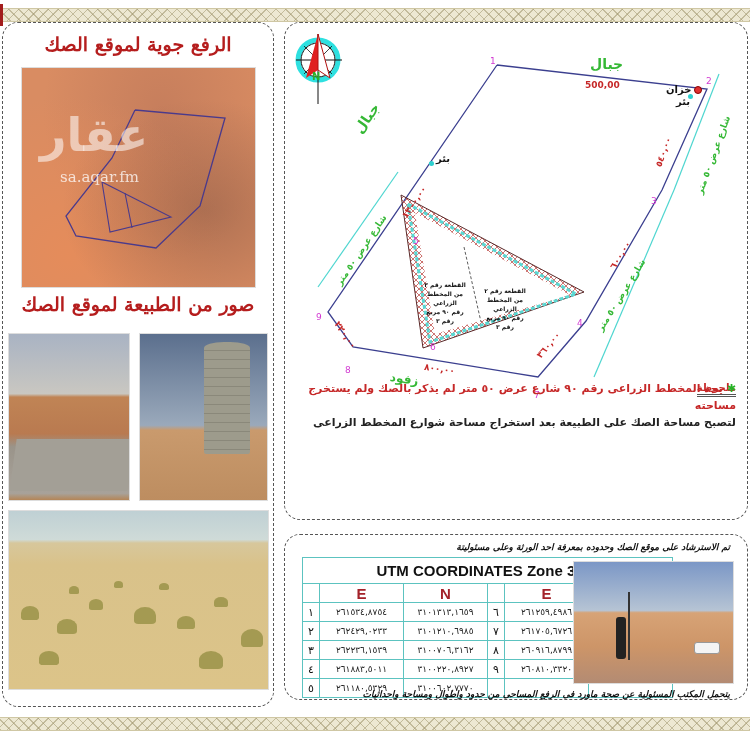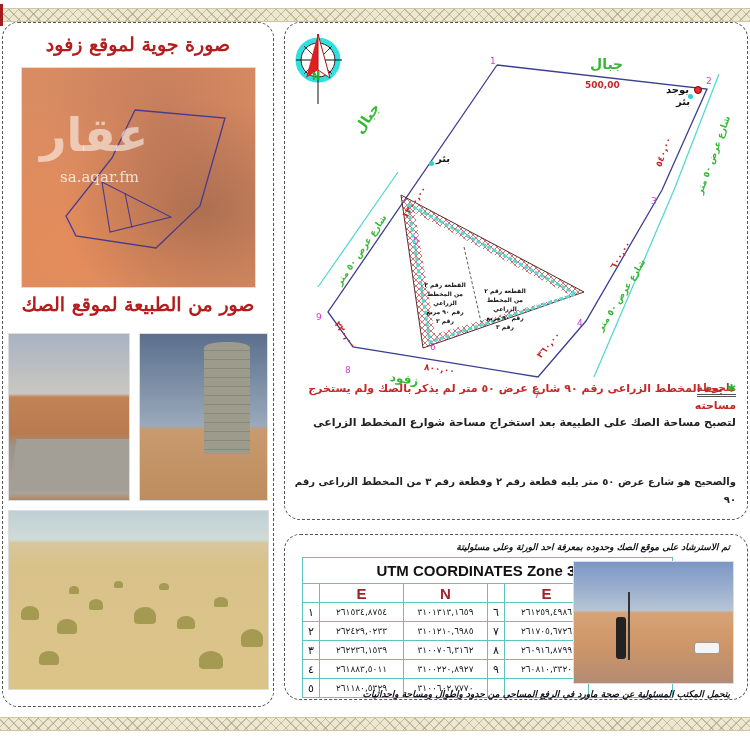--- a/index.html
+++ b/index.html
@@ -79,21 +79,21 @@
 </style>
 </head>
 <body>
 
 <div class="band top"></div>
 <div class="red-tick"></div>
 <div class="band bottom"></div>
 
 <div class="panel left" style="height:685px;"></div>
 
-<div class="title-ar" style="top:33px;">صورة جوية لموقع زفود</div>
+<div class="title-ar" style="top:33px;">الرفع جوية لموقع الصك</div>
 
 <div class="photo aerial">
   <svg width="235" height="221" style="position:absolute;left:0;top:0">
     <polyline points="113,42 203,50 178,138 134,180 54,168 44,148 90,90 113,42" fill="none" stroke="#4a3a8c" stroke-width="1.3"></polyline>
     <polyline points="80,114 149,149 88,164 80,114" fill="none" stroke="#4a3a8c" stroke-width="1.1"></polyline>
     <line x1="103" y1="125" x2="110" y2="160" stroke="#4a3a8c" stroke-width="1.1"></line>
   </svg>
   <div class="watermark-ar">عقار</div>
   <div class="watermark-en">sa.aqar.fm</div>
 </div>
@@ -150,21 +150,21 @@
 
   <polygon points="117,173 300,270 139,326" fill="url(#hatch)" stroke="#5a2a2a" stroke-width="1"></polygon>
   <polygon points="131,191 286,273 151,312" fill="#fff"></polygon>
   <polyline points="124,182 292,272 146,320 124,182" fill="none" stroke="#5ad7d2" stroke-width="3" stroke-dasharray="4,2"></polyline>
   <line x1="180" y1="225" x2="197" y2="300" stroke="#333" stroke-width="0.8" stroke-dasharray="3,2"></line>
 </svg>
 
 <div style="position:absolute;left:590px;top:56px;color:#35b835;font-size:14px;font-weight:bold;direction:rtl">جبال</div>
 <div style="position:absolute;left:350px;top:110px;color:#35b835;font-size:14px;font-weight:bold;direction:rtl;transform:rotate(-55deg)">جبال</div>
 <div style="position:absolute;left:390px;top:372px;color:#35b835;font-size:12px;font-weight:bold;direction:rtl;transform:rotate(8deg)">زفود</div>
-<div style="position:absolute;left:666px;top:84px;color:#111;font-size:10px;font-weight:bold;direction:rtl">يوجد</div>
+<div style="position:absolute;left:666px;top:84px;color:#111;font-size:10px;font-weight:bold;direction:rtl">خزان</div>
 <div style="position:absolute;left:676px;top:96px;color:#111;font-size:10px;font-weight:bold;direction:rtl">بئر</div>
 <div style="position:absolute;left:694px;top:86px;width:8px;height:8px;border-radius:50%;background:#e03030;border:1px solid #800"></div>
 <div style="position:absolute;left:688px;top:94px;width:5px;height:5px;border-radius:50%;background:#2ed0d0"></div>
 <div style="position:absolute;left:436px;top:153px;color:#111;font-size:10px;font-weight:bold;direction:rtl">بئر</div>
 <div style="position:absolute;left:429px;top:161px;width:5px;height:5px;border-radius:50%;background:#2ed0d0"></div>
 
 <div style="position:absolute;left:672px;top:150px;color:#35b835;font-size:9px;font-weight:bold;direction:rtl;transform:rotate(-70deg);white-space:nowrap">شارع عرض ٥٠ متر</div>
 <div style="position:absolute;left:580px;top:290px;color:#35b835;font-size:9px;font-weight:bold;direction:rtl;transform:rotate(-58deg);white-space:nowrap">شارع عرض ٥٠ متر</div>
 <div style="position:absolute;left:320px;top:245px;color:#35b835;font-size:9px;font-weight:bold;direction:rtl;transform:rotate(-56deg);white-space:nowrap">شارع عرض ٥٠ متر</div>
 
@@ -196,21 +196,20 @@
     <div>من المخطط الزراعي</div>
     <div>رقم ٩٠ مربع رقم ٣</div>
 </div>
 
 <div class="note-block red" style="top:382px;font-size:10px;border-bottom:3px double #555;padding-bottom:1px">ملحوظة</div>
 <div class="note-block" style="top:380px;font-size:11px;line-height:17px;width:450px">
   <div><span class="star">✱</span><span class="red">يحد المخطط الزراعى رقم ٩٠ شارع عرض ٥٠ متر لم يذكر بالصك ولم يستخرج مساحته</span></div>
   <div class="black">لتصبح مساحة الصك على الطبيعة بعد استخراج مساحة شوارع المخطط الزراعى</div>
 </div>
 <div class="note-block" style="top:473px;font-size:11px;line-height:18px;width:450px">
-  <div class="black" style="font-size:10px">والصحيح هو شارع عرض ٥٠ متر يليه قطعة رقم ٢ وقطعة رقم ٣ من المخطط الزراعى رقم ٩٠</div>
 </div>
 
 <div class="panel right-bottom"></div>
 <div class="small-ar" style="right:20px;top:542px">تم الاسترشاد على موقع الصك وحدوده بمعرفة احد الورثة وعلى مسئوليتة</div>
 
 <table class="utm">
   <tbody>
       <tr>
         <td class="hdr" colspan="6">UTM COORDINATES    Zone 38 R</td>
       </tr>

